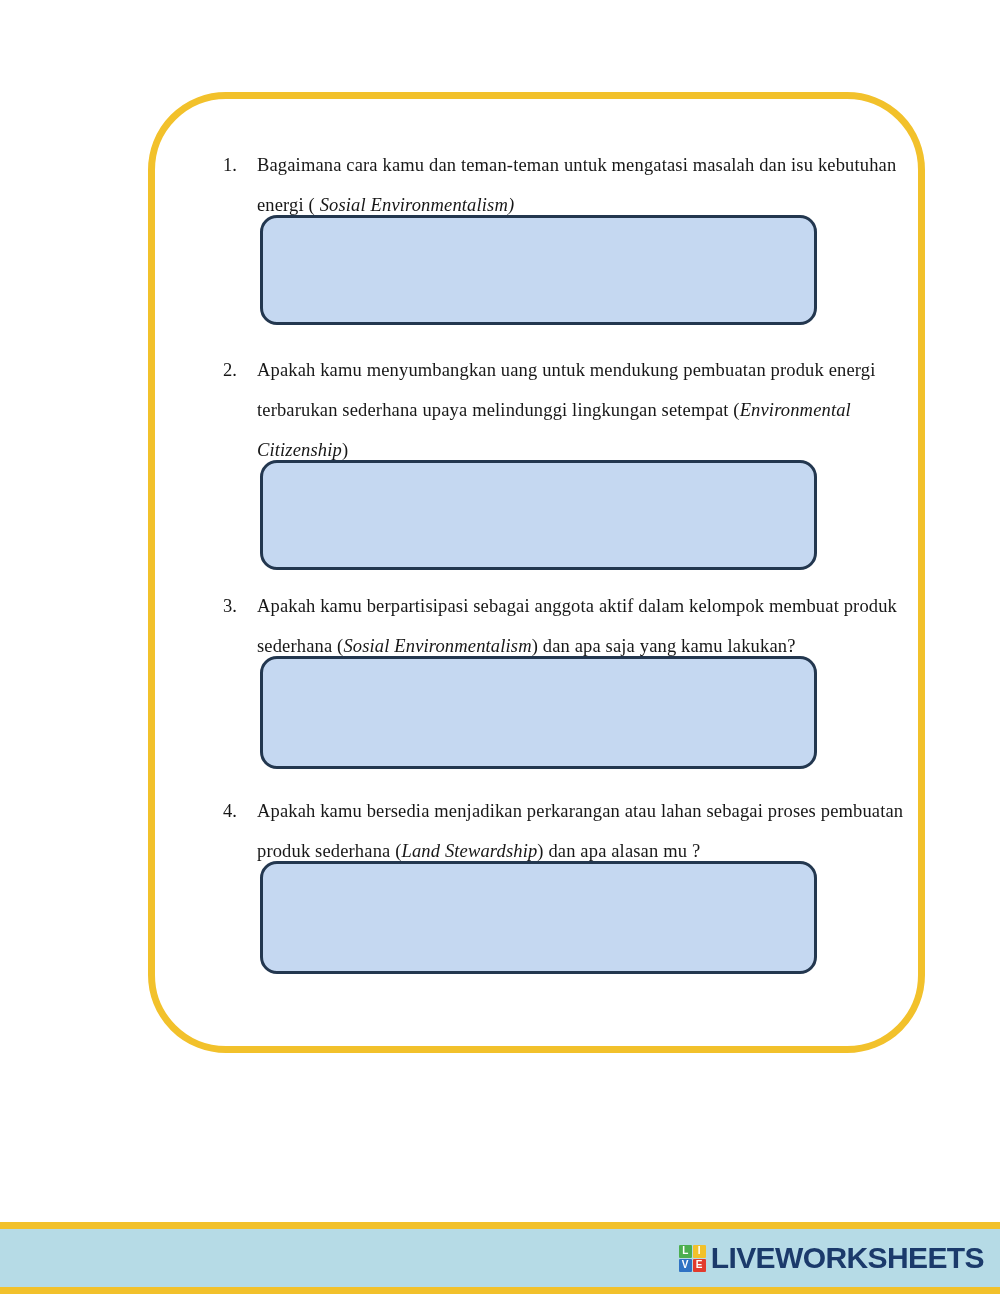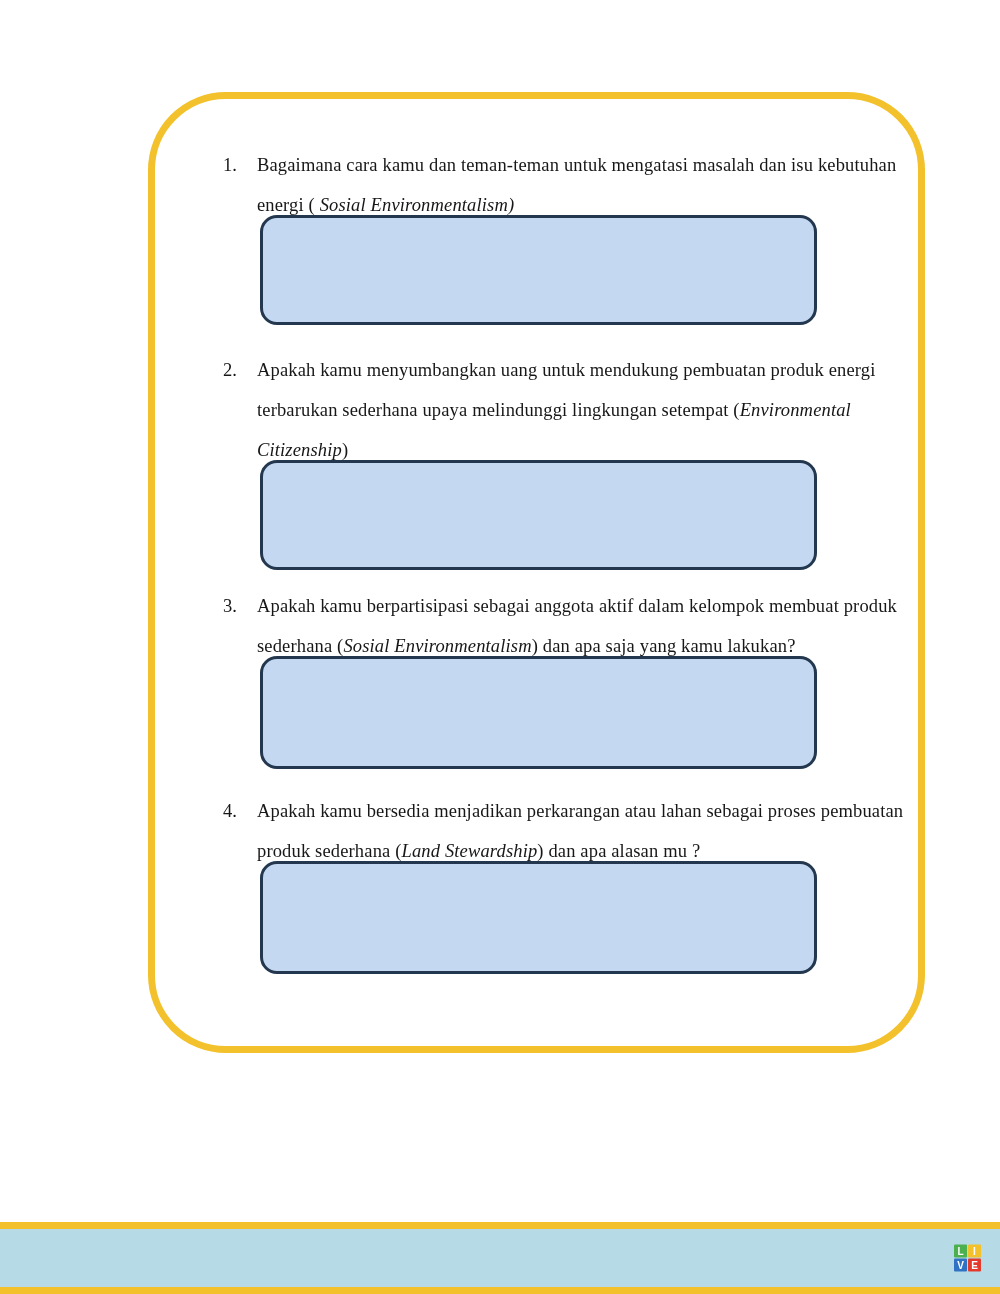--- a/index.html
+++ b/index.html
@@ -197,14 +197,15 @@
 </div>
 
 <div id="footer-band">
   <div id="brand-logo">
     <div id="brand-mark">
       <span class="brand-tile tile-l">L</span>
       <span class="brand-tile tile-i">I</span>
       <span class="brand-tile tile-v">V</span>
       <span class="brand-tile tile-e">E</span>
     </div>
+    <span id="brand-wordmark">LIVEWORKSHEETS</span>
   </div>
 </div>
 
 </body></html>

